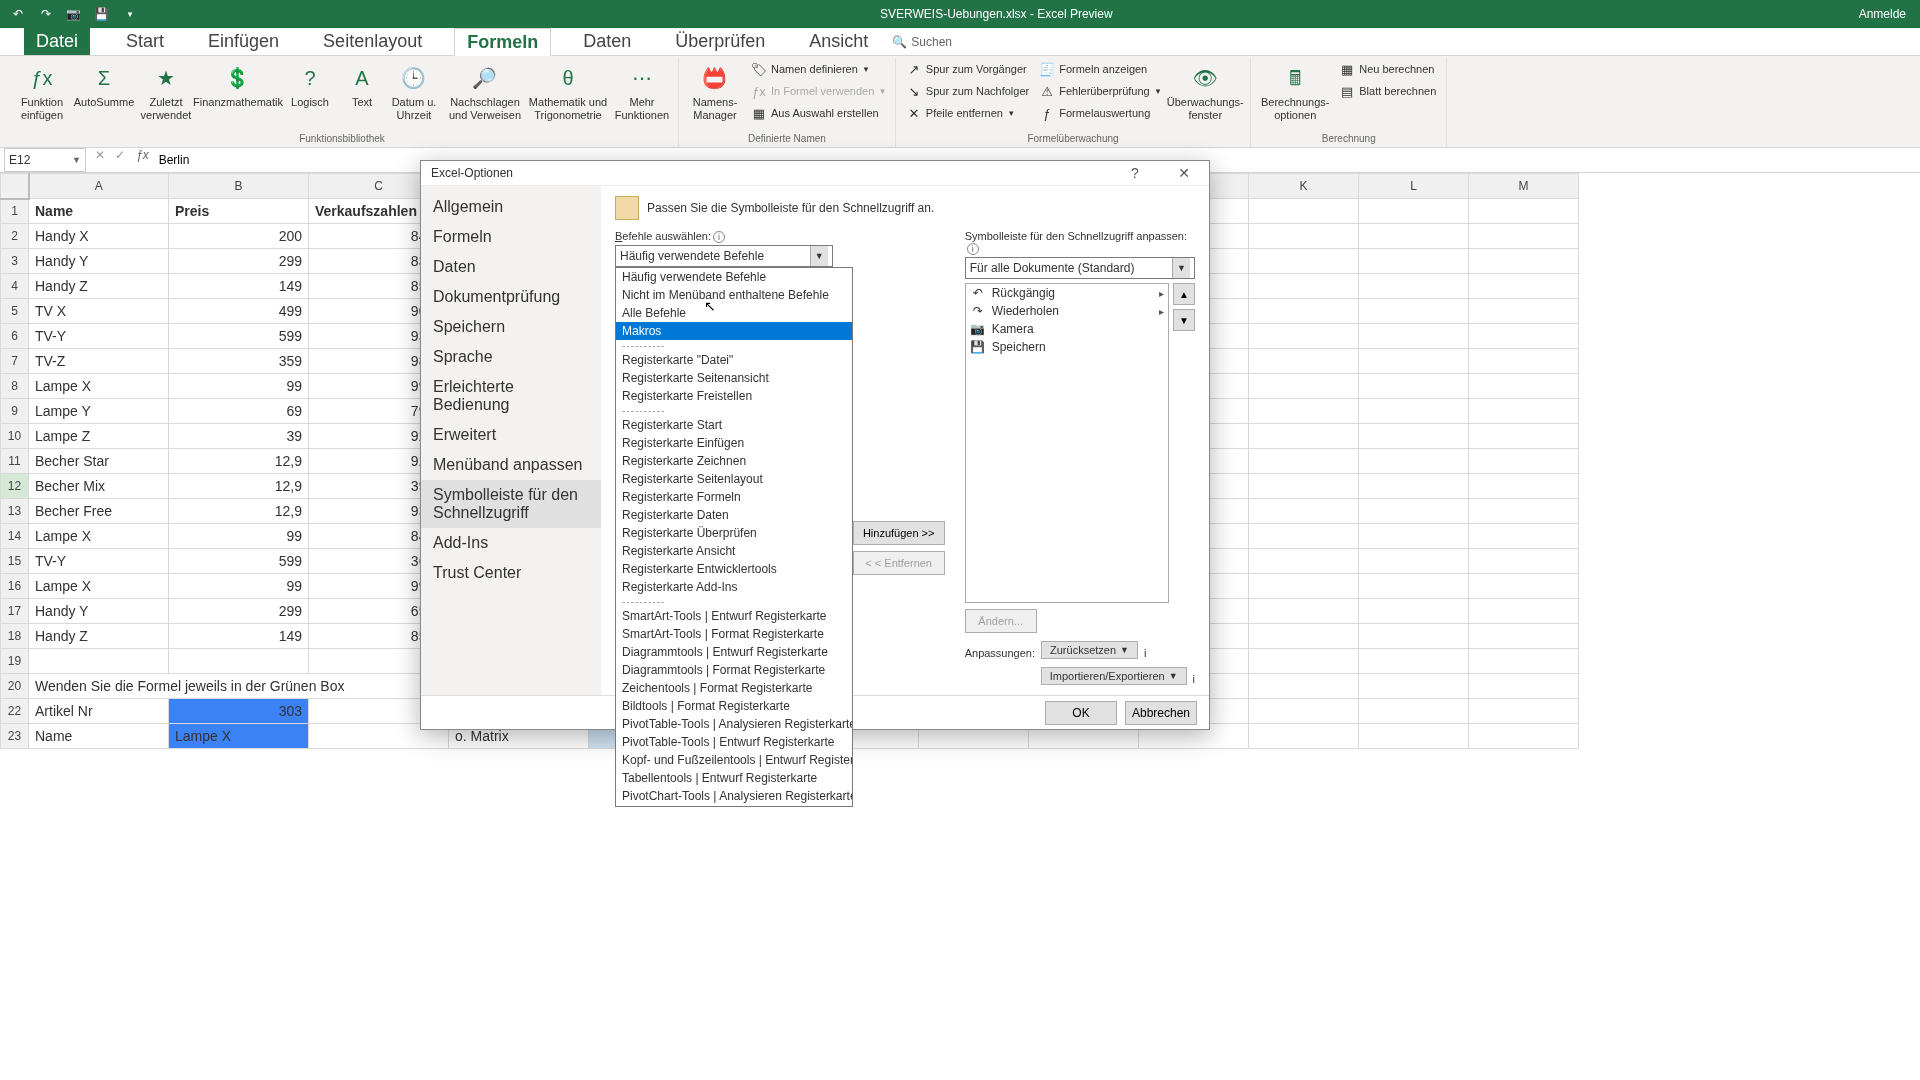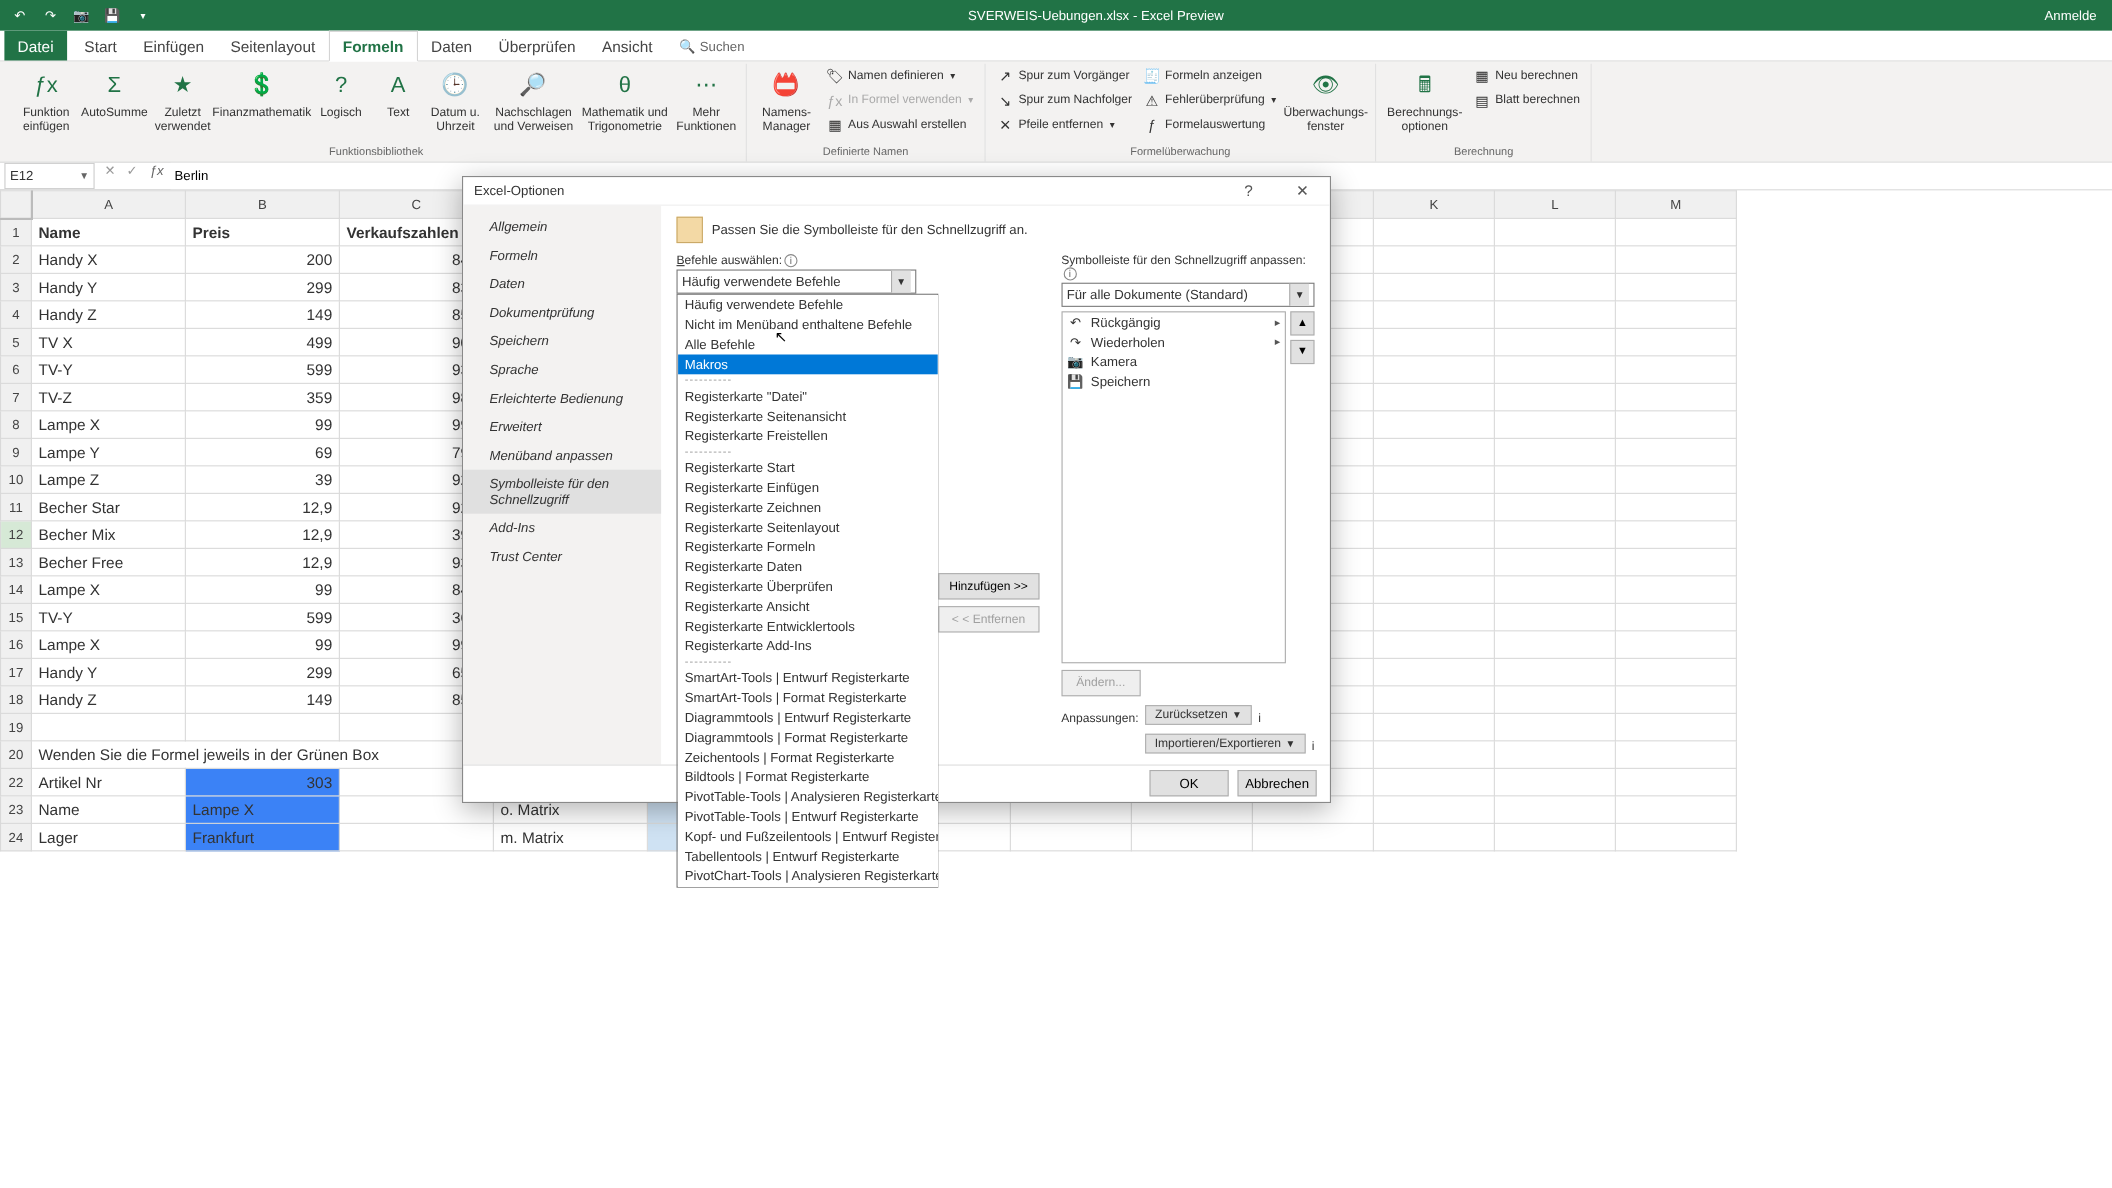--- a/index.html
+++ b/index.html
@@ -7,21 +7,21 @@
 
 
 .titlebar { height: 28px; background: #217346; display: flex; align-items: center; padding: 0 6px; color: #fff; }
 .titlebar .qat { display: flex; gap: 4px; align-items: center; }
 .titlebar .qat-btn { width: 24px; height: 22px; display: flex; align-items: center; justify-content: center; color: #fff; cursor: pointer; }
 .titlebar .title { flex: 1; text-align: center; font-size: 12px; }
 .titlebar .signin { padding: 0 8px; font-size: 12px; cursor: pointer; }
 
 
 .ribbon-tabs { height: 28px; background: #fff; border-bottom: 1px solid #d4d4d4; display: flex; align-items: stretch; padding-left: 4px; }
-.ribbon-tab { padding: 0 12px; display: flex; align-items: center; font-size: 14px; color: #444; cursor: pointer; }
+.ribbon-tab { padding: 0 12px; display: flex; align-items: center; font-size: 18px; color: #444; cursor: pointer; margin-left: 20px; }
 .ribbon-tab.active { background: #fff; color: #217346; border: 1px solid #d4d4d4; border-bottom: 1px solid #fff; margin-bottom: -1px; font-weight: 600; }
 .ribbon-tab.file { background: #217346; color: #fff; margin-right: 4px; }
 .ribbon-search { display: flex; align-items: center; gap: 4px; margin-left: 12px; color: #666; }
 
 
 .ribbon { height: 92px; background: #f3f2f1; border-bottom: 1px solid #d4d4d4; display: flex; padding: 2px 6px 0; }
 .ribbon-group { border-right: 1px solid #e1e1e1; padding: 0 6px; display: flex; flex-direction: column; }
 .ribbon-group-row { display: flex; gap: 2px; flex: 1; }
 .ribbon-group-label { text-align: center; font-size: 10px; color: #666; padding: 2px 0 3px; }
 .rbtn-lg { width: 60px; display: flex; flex-direction: column; align-items: center; justify-content: flex-start; padding: 4px 2px; text-align: center; font-size: 11px; line-height: 1.15; cursor: pointer; }
@@ -54,21 +54,21 @@
 .green-cell { background: #3b82f6; }
 .blue-cell { background: #cfe2f3; }
 
 
 .dialog { position: absolute; left: 420px; top: 160px; width: 790px; height: 570px; background: #fff; border: 1px solid #898989; box-shadow: 0 6px 24px rgba(0,0,0,0.3); display: flex; flex-direction: column; }
 .dlg-title { height: 30px; display: flex; align-items: center; padding: 0 10px; font-size: 12px; border-bottom: 1px solid #eee; gap: 19px; }
 .dlg-title .spacer { flex: 1; }
 .dlg-title .ctl { width: 30px; text-align: center; font-size: 14px; color: #555; cursor: pointer; }
 .dlg-body { flex: 1; display: flex; }
 .dlg-nav { width: 180px; background: #f3f2f1; padding: 6px 0; }
-.dlg-nav-item { padding: 6px 24px; font-size: 12px; cursor: pointer; font-style: italic; }
+.dlg-nav-item { padding: 6px 12px; font-size: 16px; cursor: pointer; }
 .dlg-nav-item.sel { background: #e0e0e0; }
 .dlg-main { flex: 1; padding: 10px 14px; position: relative; font-size: 12px; }
 .dlg-header { display: flex; align-items: center; gap: 8px; margin-bottom: 10px; }
 .dlg-header .ico-big { width: 24px; height: 24px; background: #f3d9a5; border: 1px solid #caa968; }
 .dlg-columns { display: flex; gap: 16px; }
 .dlg-col { flex: 1; display: flex; flex-direction: column; }
 .lbl { font-size: 11px; margin-bottom: 2px; }
 .lbl .info { display:inline-block; width:12px; height:12px; border:1px solid #888; border-radius:50%; font-size:9px; line-height:10px; text-align:center; color:#666; margin-left:2px;}
 .combo { position: relative; }
 .combo-box { border: 1px solid #7a7a7a; background: #fff; height: 22px; display: flex; align-items: center; padding: 0 4px; font-size: 12px; justify-content: space-between; }
@@ -638,36 +638,20 @@
           <td></td>
           <td></td>
           <td></td>
         </tr>
         <tr>
           <th class="rowh">23</th>
           <td>Name</td>
           <td class="green-cell">Lampe X</td>
           <td></td>
           <td>o. Matrix</td>
-          <td class="blue-cell"></td>
-          <td></td>
-          <td></td>
-          <td></td>
-          <td></td>
-          <td></td>
-          <td></td>
-          <td></td>
-          <td></td>
-        </tr>
-        <tr>
-          <th class="rowh">24</th>
-          <td>Lager</td>
-          <td class="green-cell">Frankfurt</td>
-          <td></td>
-          <td>m. Matrix</td>
           <td class="blue-cell"></td>
           <td></td>
           <td></td>
           <td></td>
           <td></td>
           <td></td>
           <td></td>
           <td></td>
           <td></td>
         </tr>

